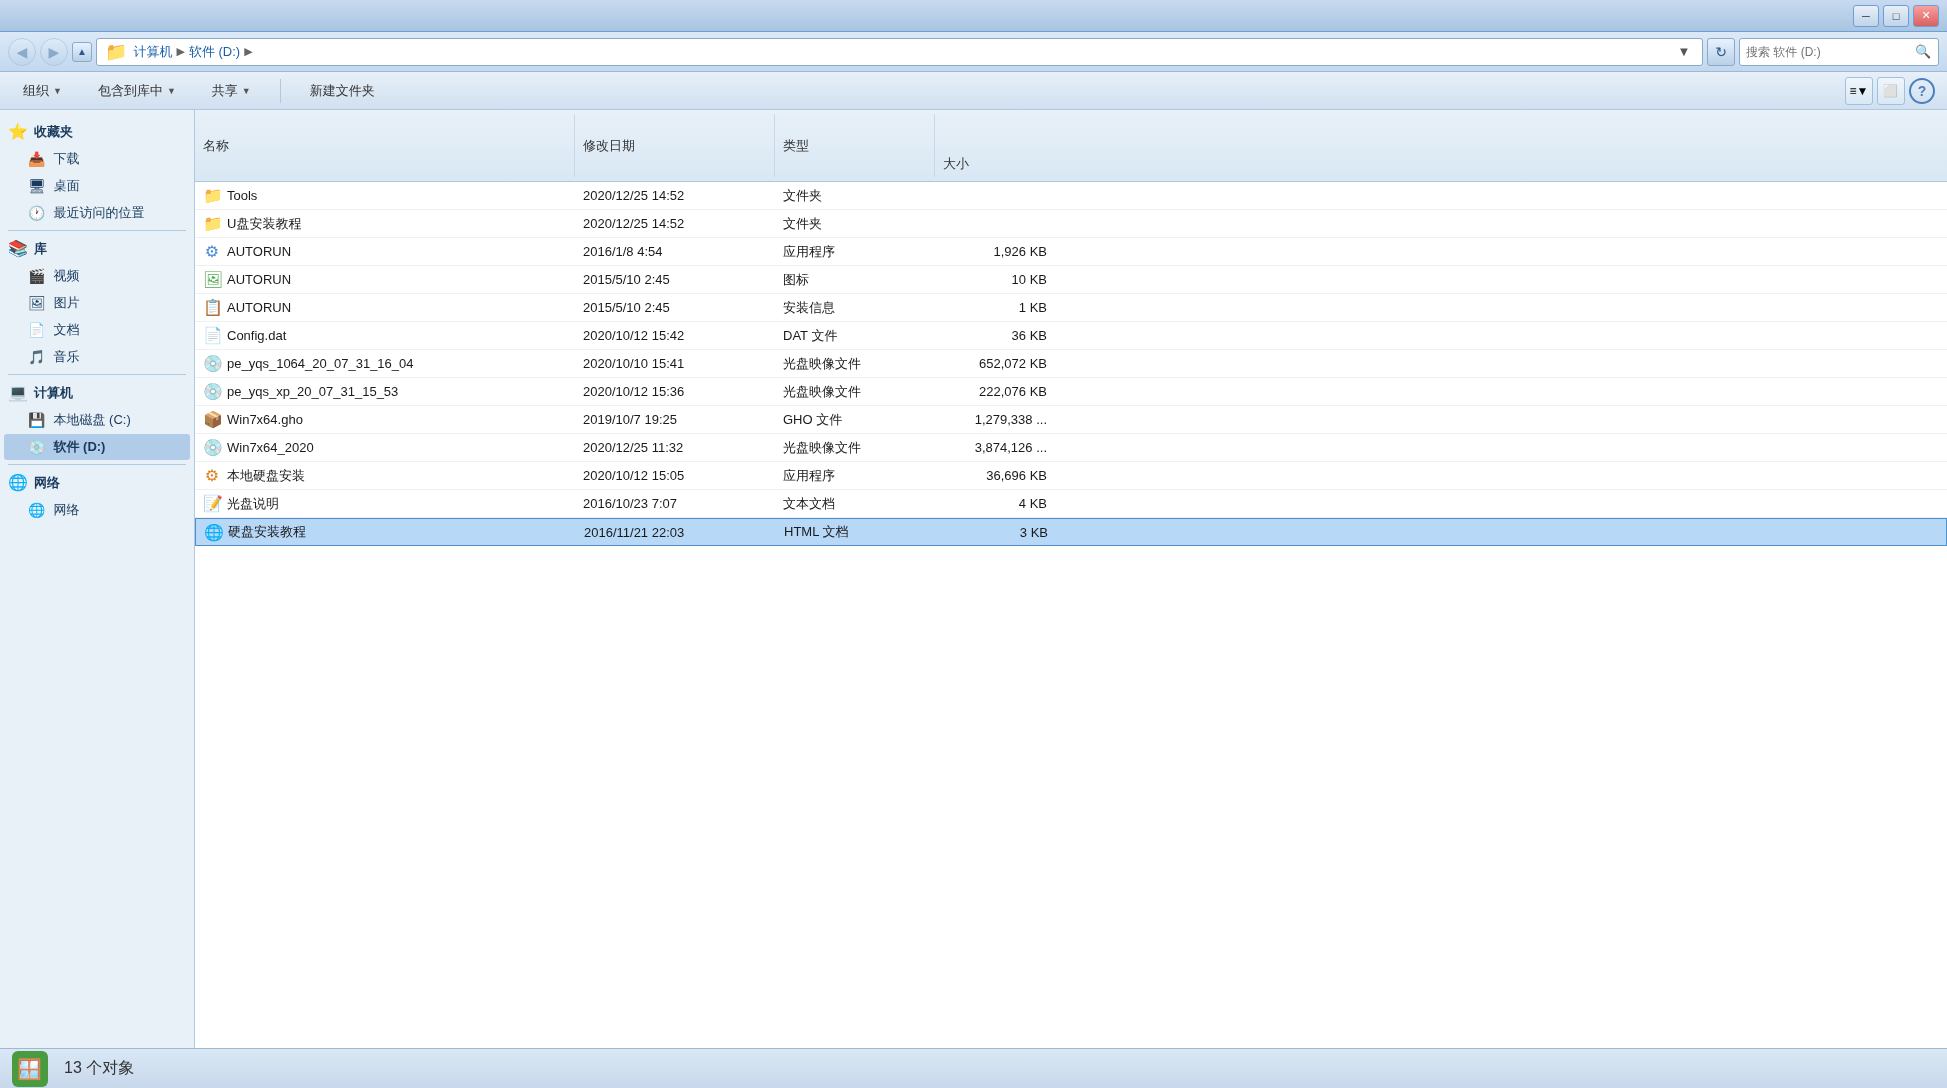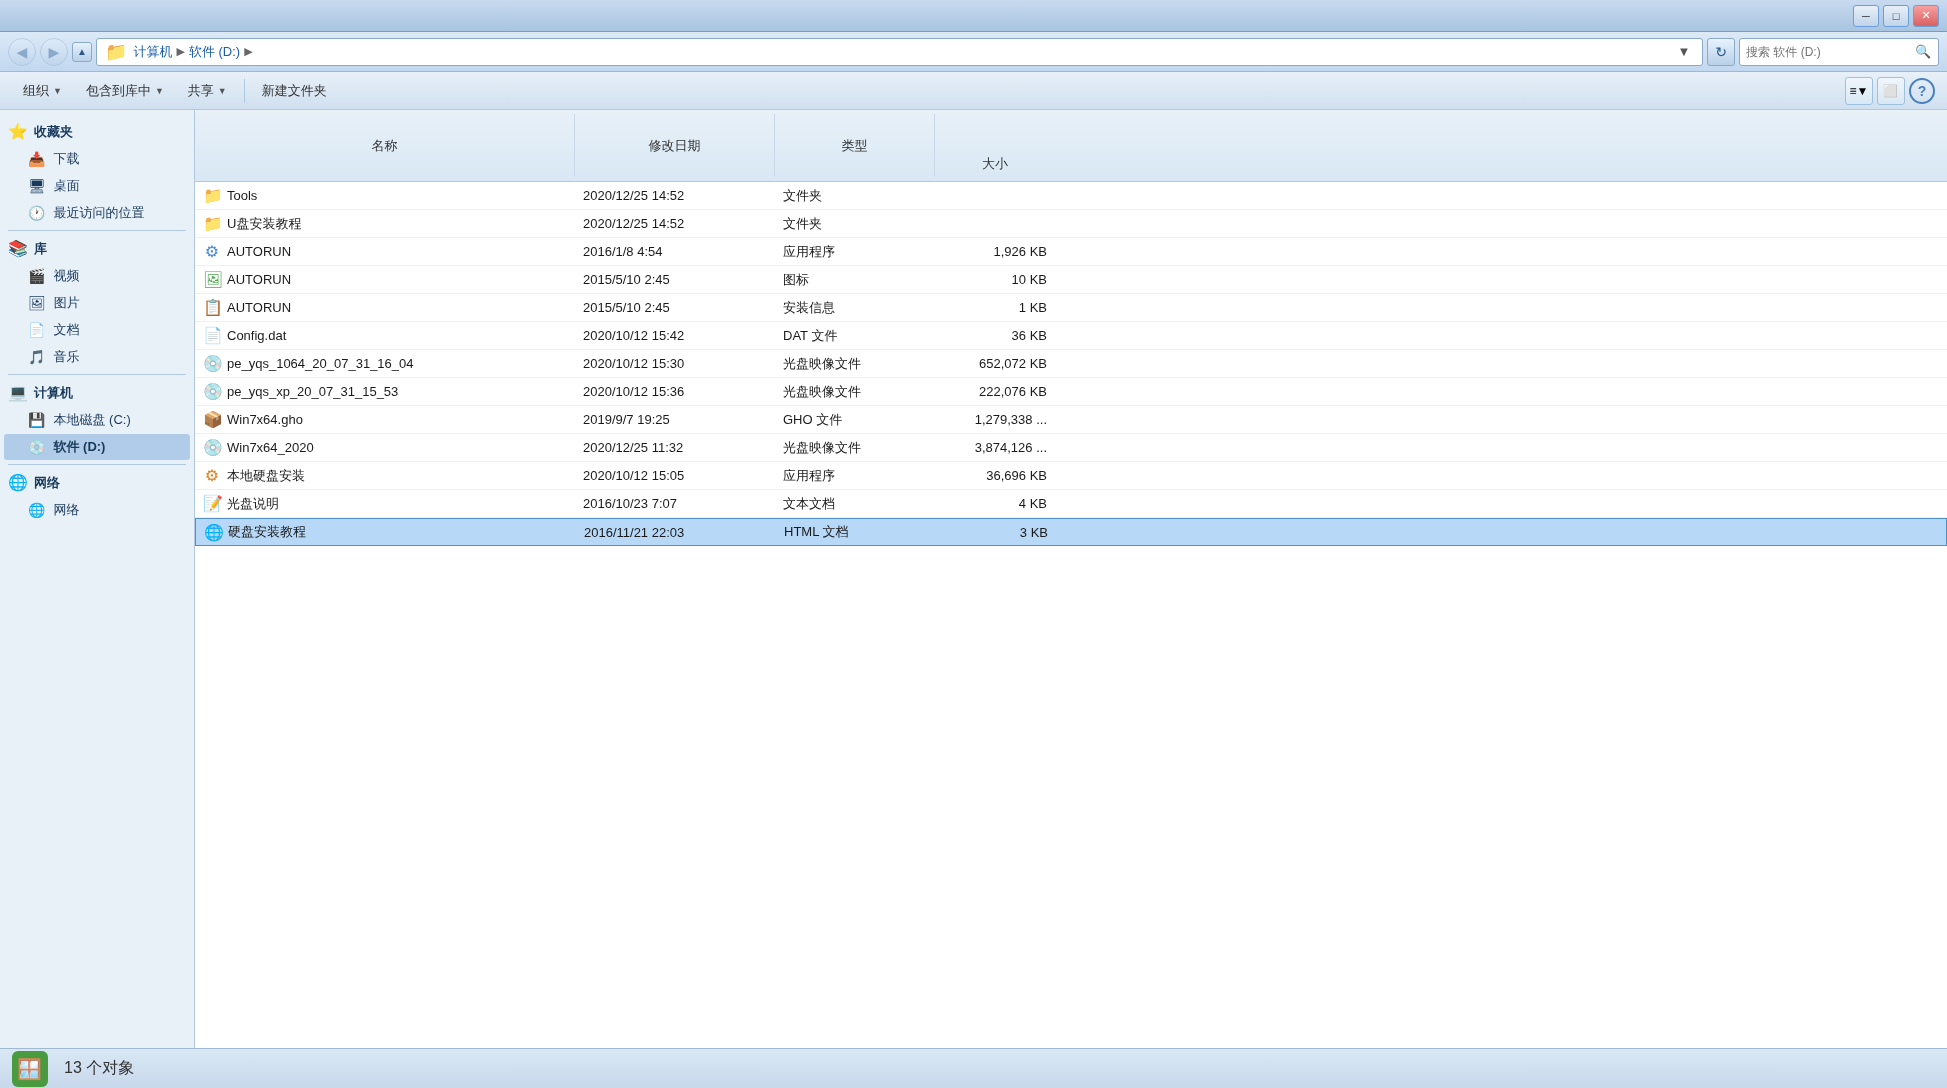--- a/index.html
+++ b/index.html
@@ -137,21 +137,21 @@
     }
 
     
     .toolbar {
       background: linear-gradient(to bottom, #e8f0f8 0%, #d0e0f0 100%);
       height: 38px;
       display: flex;
       align-items: center;
       padding: 0 12px;
       border-bottom: 1px solid #b0c8e0;
-      gap: 2px;
+      gap: 14px;
     }
     .toolbar-btn {
       display: flex;
       align-items: center;
       gap: 4px;
       padding: 4px 10px;
       border: 1px solid transparent;
       border-radius: 3px;
       cursor: pointer;
       font-size: 13px;
@@ -264,21 +264,20 @@
     .col-header {
       padding: 4px 8px;
       font-size: 13px;
       font-weight: normal;
       color: #333;
       cursor: pointer;
       display: flex;
       align-items: center;
       gap: 4px;
       border-right: 1px solid #c8d8e8;
-      justify-content: center;
     }
     .col-header:last-child { border-right: none; margin-top: 37px; }
     .file-list {
       flex: 1;
       overflow-y: auto;
       background: #fff;
     }
     .file-row {
       display: grid;
       grid-template-columns: 380px 200px 160px 120px;
@@ -590,21 +589,21 @@
     <div class="file-cell right">
       <span>36 KB</span>
     </div>
   </div>
         <div class="file-row">
     <div class="file-cell">
       <span class="file-icon" style="color:#6080a0">💿</span>
       <span>pe_yqs_1064_20_07_31_16_04</span>
     </div>
     <div class="file-cell">
-      <span>2020/10/12 15:30</span>
+      <span>2020/10/10 15:41</span>
     </div>
     <div class="file-cell">
       <span>光盘映像文件</span>
     </div>
     <div class="file-cell right">
       <span>652,072 KB</span>
     </div>
   </div>
         <div class="file-row">
     <div class="file-cell">
@@ -620,21 +619,21 @@
     <div class="file-cell right">
       <span>222,076 KB</span>
     </div>
   </div>
         <div class="file-row">
     <div class="file-cell">
       <span class="file-icon" style="color:#808080">📦</span>
       <span>Win7x64.gho</span>
     </div>
     <div class="file-cell">
-      <span>2019/9/7 19:25</span>
+      <span>2019/10/7 19:25</span>
     </div>
     <div class="file-cell">
       <span>GHO 文件</span>
     </div>
     <div class="file-cell right">
       <span>1,279,338 ...</span>
     </div>
   </div>
         <div class="file-row">
     <div class="file-cell">

